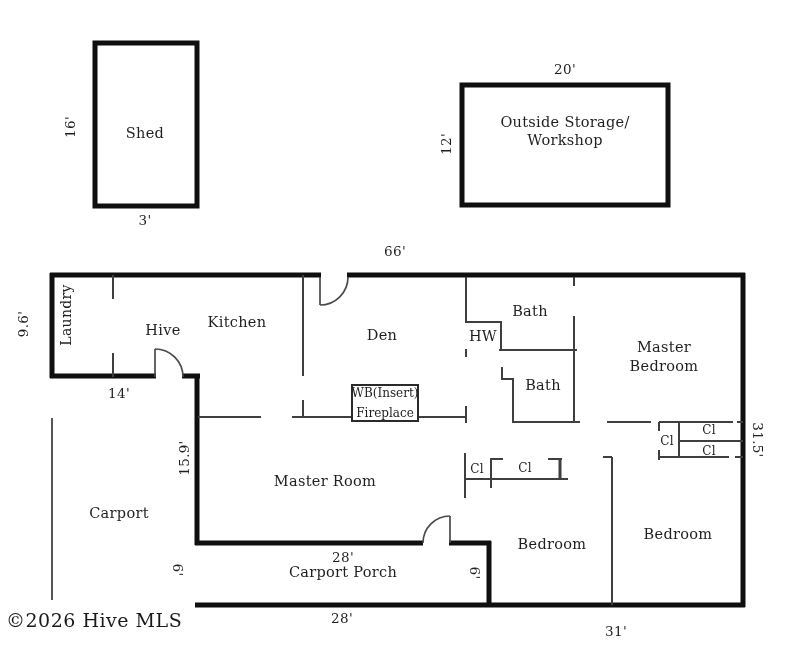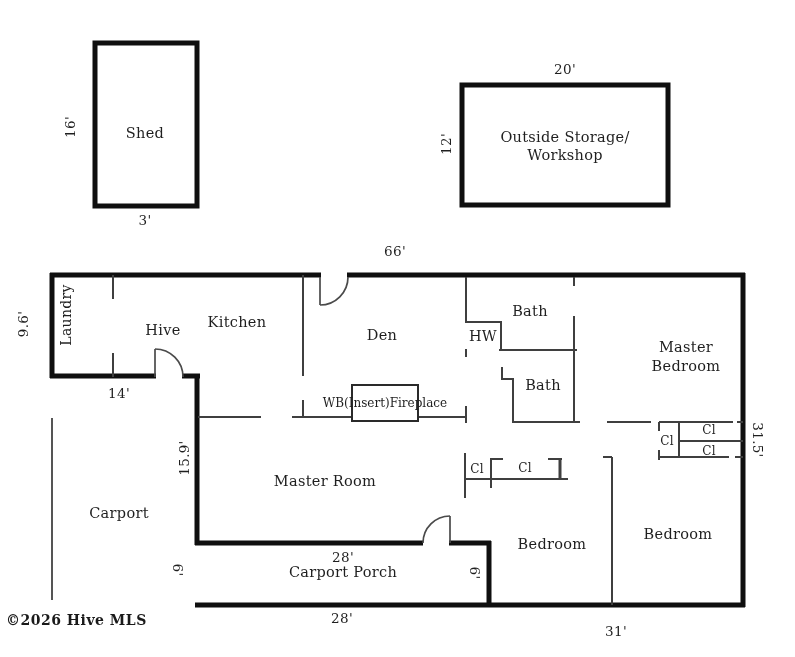--- a/index.html
+++ b/index.html
@@ -11,25 +11,25 @@
     position:absolute;white-space:nowrap;font-size:14.5px;
     transform:translate(-50%,-50%);text-align:center;line-height:19px;
     letter-spacing:.3px;
   }
   .dim{font-size:13.5px;}
   .small{font-size:12px;}
   .rot-ccw{transform:translate(-50%,-50%) rotate(-90deg);}
   .rot-cw{transform:translate(-50%,-50%) rotate(90deg);}
   .fireplace-box{
     position:absolute;left:351px;top:384px;width:64px;height:34px;
-    background:#fff;border:2px solid #2a2a2a;display:flex;flex-direction:row;
-    align-items:center;justify-content:center;font-size:12px;line-height:14px;
+    background:#fff;border:2px solid #2a2a2a;display:flex;flex-direction:column;
+    align-items:center;justify-content:space-between;font-size:12px;line-height:14px;
   }
   .watermark{
-    position:absolute;left:6px;top:611px;font-size:14px;font-weight:bold;
+    position:absolute;left:6px;top:611px;font-size:19px;font-weight:normal;
     letter-spacing:.5px;color:#1a1a1a;transform:none;text-align:left;
   }
   svg{position:absolute;left:0;top:0;}
 </style>
 </head>
 <body>
 
 <svg width="795" height="657" viewBox="0 0 795 657">
 
   <rect x="95" y="43" width="102" height="163" fill="none" stroke="#0f0f0f" stroke-width="5"></rect>
@@ -98,21 +98,21 @@
     <path d="M423,543 A27,27 0 0 1 450,516"></path>
   </g>
 </svg>
 
 <div class="lbl" style="left:145px;top:133px">Shed</div>
 <div class="lbl dim rot-ccw" style="left:70px;top:127px">16'</div>
 <div class="lbl dim" style="left:145px;top:220px">3'</div>
 
 <div class="lbl dim" style="left:565px;top:69px">20'</div>
 <div class="lbl dim rot-ccw" style="left:446px;top:144px">12'</div>
-<div class="lbl" style="left:565px;top:146px;line-height:18px">
+<div class="lbl" style="left:565px;top:131px;line-height:18px">
   <span>Outside Storage/</span><br>
   <span>Workshop</span>
 </div>
 
 <div class="lbl dim" style="left:395px;top:251px">66'</div>
 <div class="lbl dim rot-ccw" style="left:23px;top:324px">9.6'</div>
 <div class="lbl dim" style="left:119px;top:393px">14'</div>
 <div class="lbl dim rot-ccw" style="left:184px;top:458px">15.9'</div>
 <div class="lbl dim rot-cw" style="left:177px;top:570px">6'</div>
 <div class="lbl dim rot-cw" style="left:474px;top:573px">6'</div>
@@ -121,21 +121,21 @@
 <div class="lbl dim" style="left:616px;top:631px">31'</div>
 <div class="lbl dim rot-cw" style="left:757px;top:440px">31.5'</div>
 
 <div class="lbl rot-ccw" style="left:66px;top:315px;font-size:14px">Laundry</div>
 <div class="lbl" style="left:163px;top:330px">Hive</div>
 <div class="lbl" style="left:237px;top:322px">Kitchen</div>
 <div class="lbl" style="left:382px;top:335px">Den</div>
 <div class="lbl" style="left:530px;top:311px">Bath</div>
 <div class="lbl" style="left:483px;top:336px">HW</div>
 <div class="lbl" style="left:543px;top:385px">Bath</div>
-<div class="lbl" style="left:686px;top:357px">
+<div class="lbl" style="left:664px;top:357px">
   <span>Master</span><br>
   <span>Bedroom</span>
 </div>
 <div class="lbl" style="left:325px;top:481px">Master Room</div>
 <div class="lbl" style="left:119px;top:513px">Carport</div>
 <div class="lbl" style="left:552px;top:544px">Bedroom</div>
 <div class="lbl" style="left:678px;top:534px">Bedroom</div>
 <div class="lbl" style="left:343px;top:572px">Carport Porch</div>
 
 <div class="lbl small" style="left:477px;top:469px">Cl</div>

